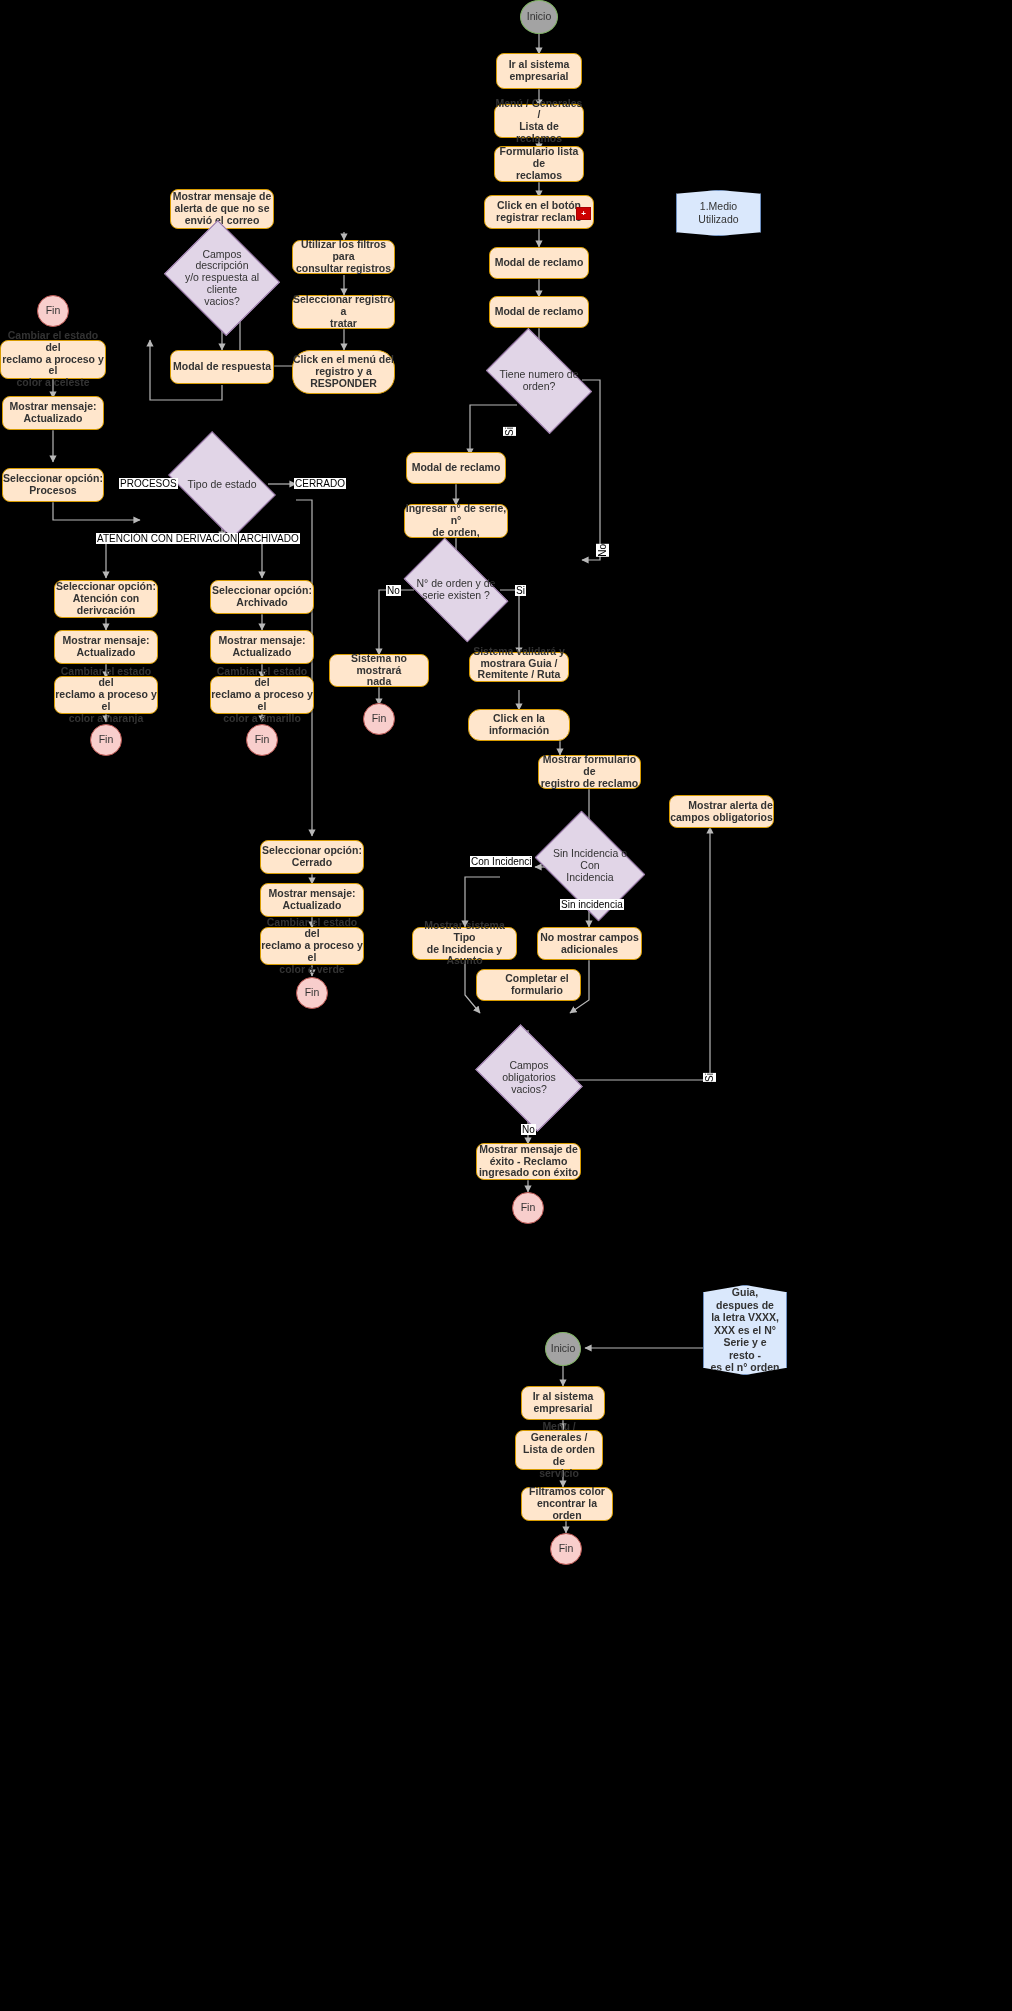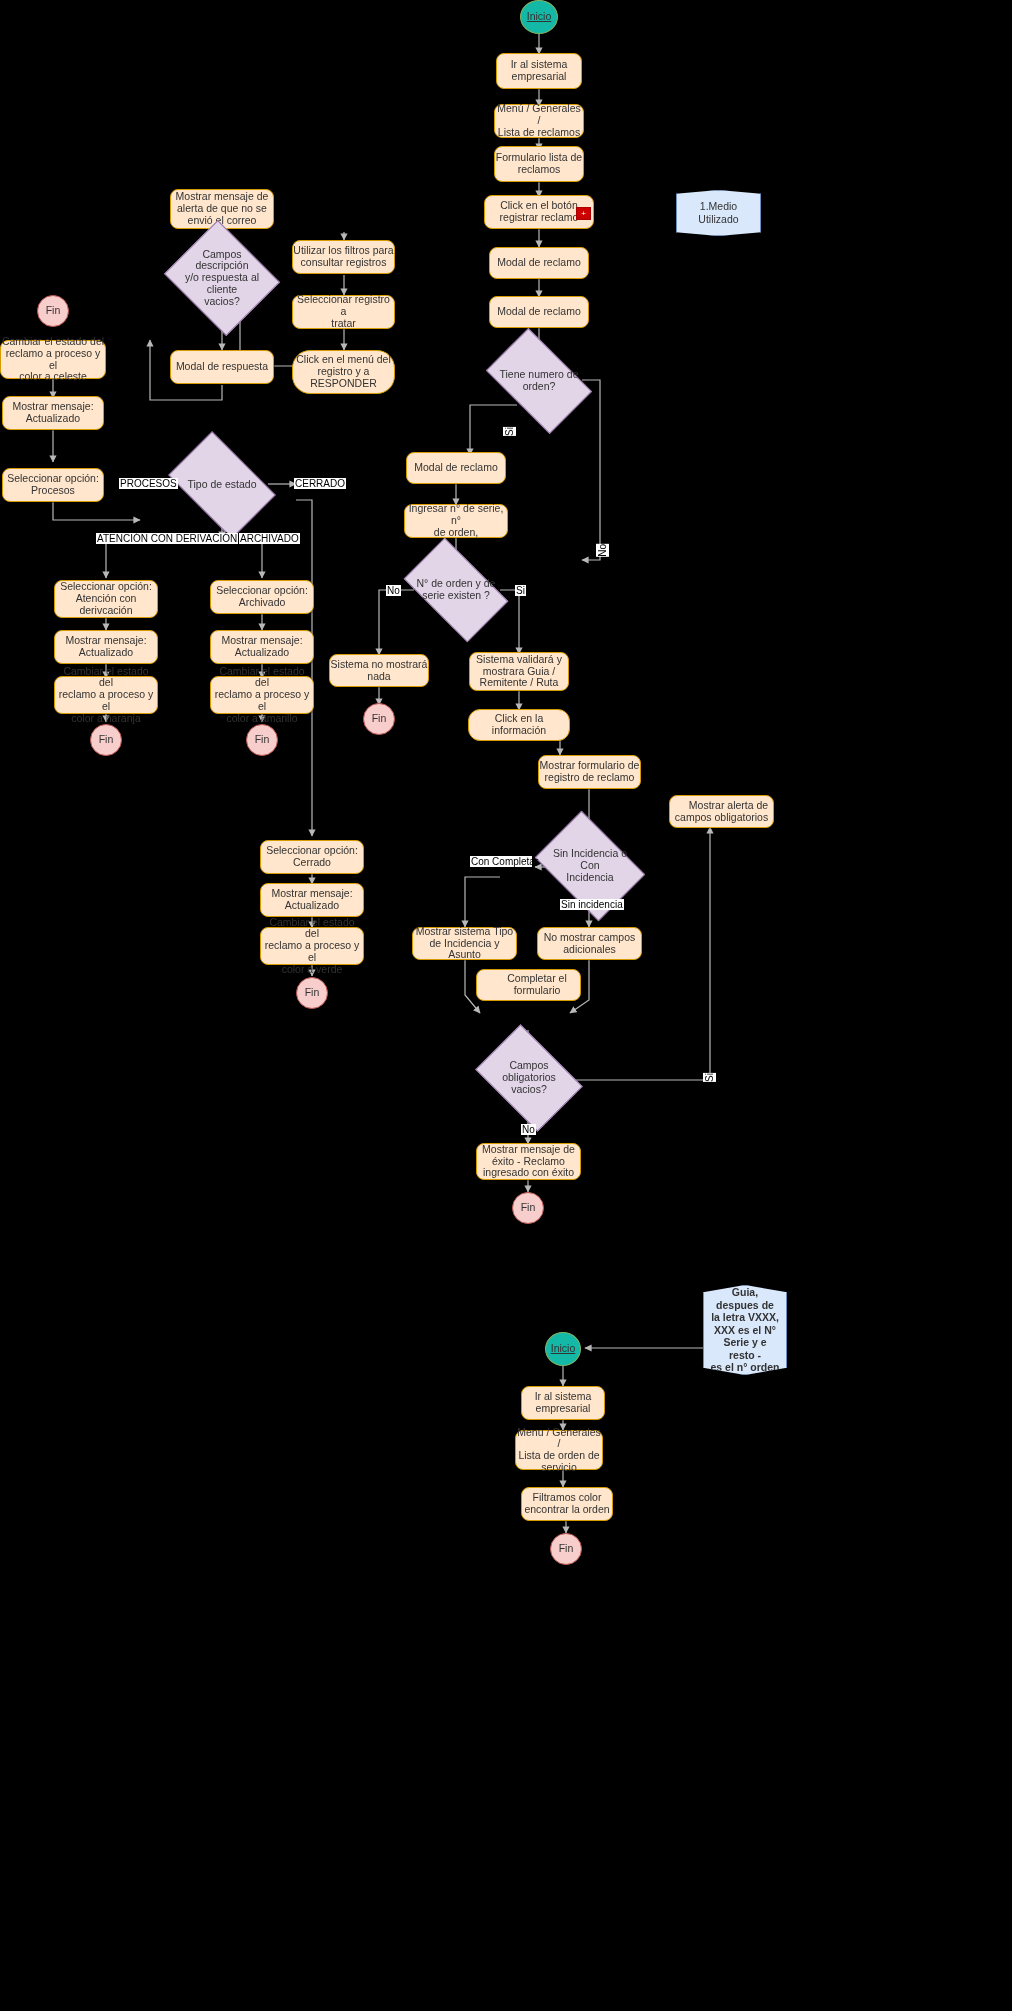--- a/index.html
+++ b/index.html
@@ -19,28 +19,29 @@
     color:#333333;
     line-height:1.12;
     white-space:pre-line;
   }
   .proc{
     background:#ffe6cc;
     border:1.6px solid #d79b00;
     border-radius:8px;
     font-size:10.5px;
     box-shadow:1px 1px 0 rgba(0,0,0,.25);
+    font-weight:bold;
   }
   
   .term{
     border-radius:50%;
     font-size:10.5px;
     display:flex;align-items:center;justify-content:center;
   }
-  .term-start{background:#14b8a6;border:1.6px solid #82b366;text-decoration:underline;}
+  .term-start{background:#a3a3a3;border:1.6px solid #82b366;}
   .term-end{background:#f8cecc;border:1.6px solid #b85450;}
 
   
   .dec{
     position:absolute;
     display:flex;align-items:center;justify-content:center;
   }
   .dec .dia{
     position:absolute;left:0;top:0;width:100%;height:100%;
     background:#e1d5e7;
@@ -262,21 +263,21 @@
 
   <div class="node proc" style="left:329px;top:654px;width:100px;height:33px;">
     <span>Sistema no mostrará
 nada</span>
   </div>
 
   <div class="node term term-end" style="left:363px;top:703px;width:32px;height:32px;">
     <span>Fin</span>
   </div>
 
-  <div class="node proc" style="left:469px;top:652px;width:100px;height:39px;">
+  <div class="node proc" style="left:469px;top:652px;width:100px;height:30px;align-items:flex-end;">
     <span>Sistema validará y
 mostrara Guia /
 Remitente / Ruta</span>
   </div>
 
   <div class="node proc" style="left:468px;top:709px;width:102px;height:32px;border-radius:12px;">
     <span>Click en la información</span>
   </div>
 
   <div class="node proc" style="left:538px;top:755px;width:103px;height:34px;">
@@ -288,21 +289,21 @@
     <span>Mostrar alerta de
 campos obligatorios</span>
   </div>
 
   <div class="dec" style="left:545px;top:833px;width:90px;height:66px;">
     <div class="dia"></div>
     <div class="dtxt">Sin Incidencia o Con
 Incidencia</div>
   </div>
 
-  <div class="elabel" style="left:470px;top:856px;width:60px;">Con Completar</div>
+  <div class="elabel" style="left:470px;top:856px;width:60px;">Con Incidencia</div>
   <div class="elabel" style="left:560px;top:899px;">Sin incidencia</div>
 
   <div class="node proc" style="left:412px;top:927px;width:105px;height:33px;">
     <span>Mostrar sistema Tipo
 de Incidencia y Asunto</span>
   </div>
 
   <div class="node proc" style="left:537px;top:927px;width:105px;height:33px;">
     <span>No mostrar campos
 adicionales</span>

